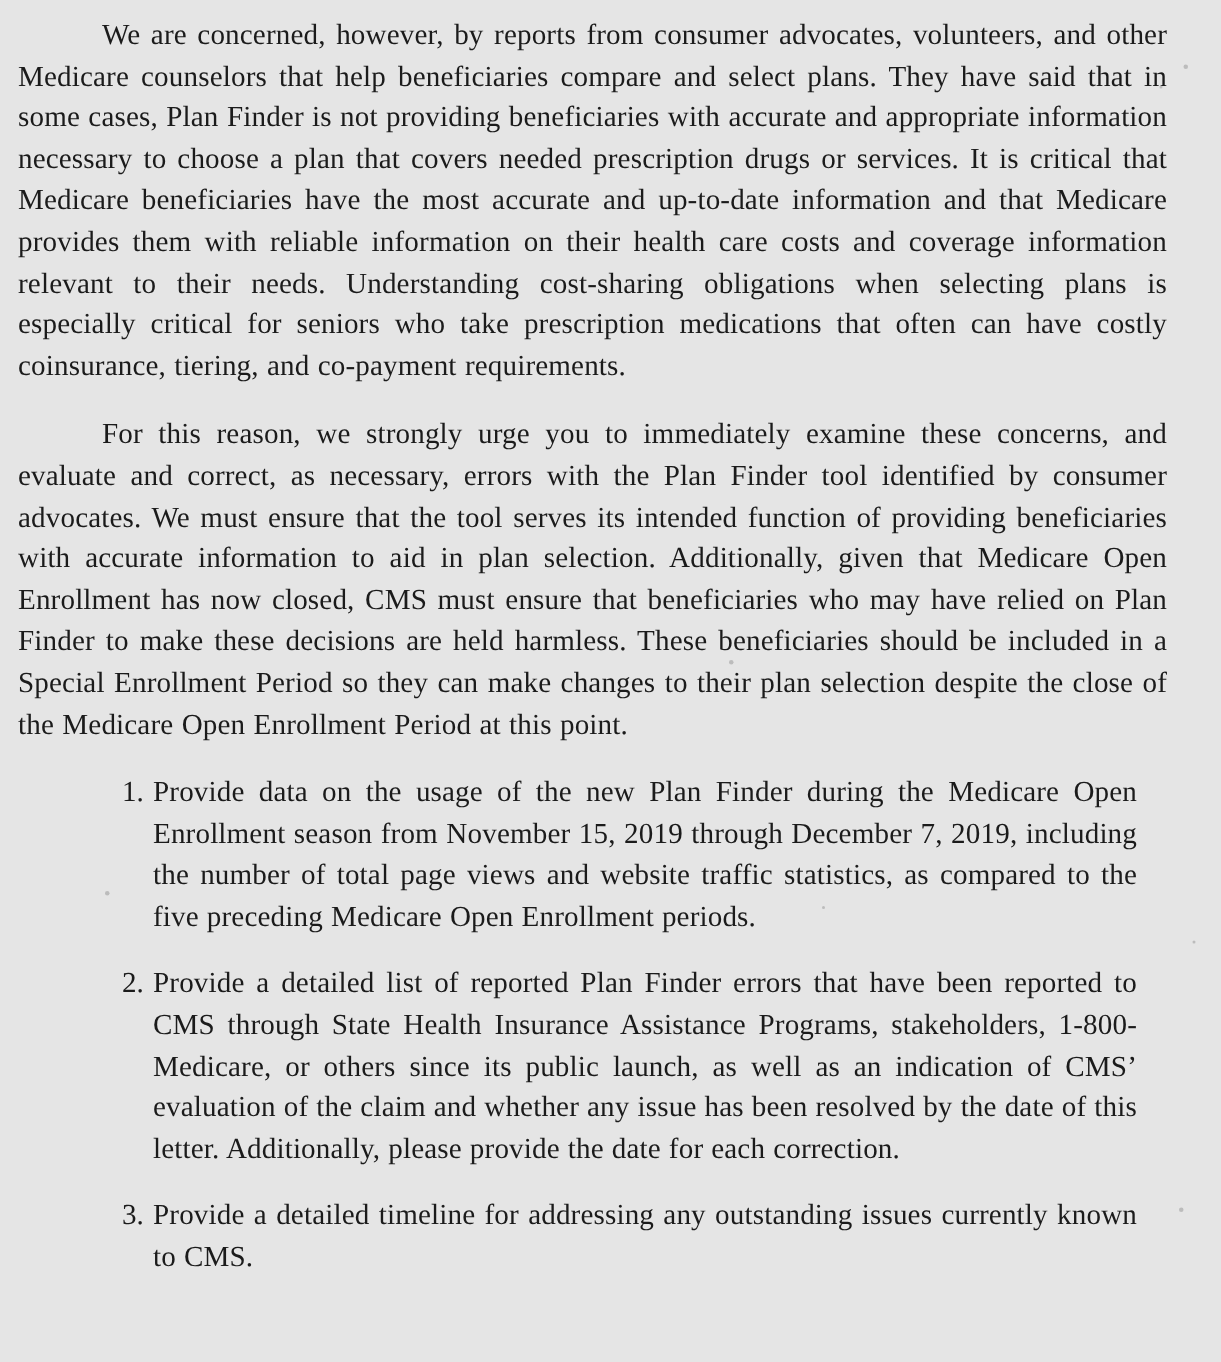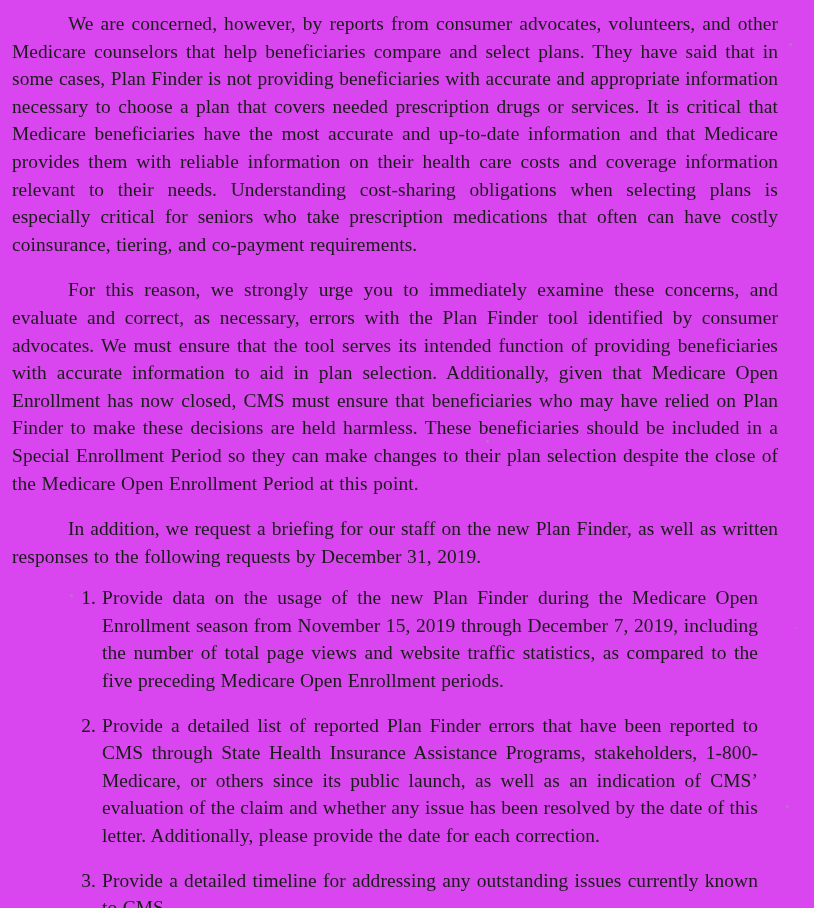--- a/index.html
+++ b/index.html
@@ -13,21 +13,21 @@
     font-family: "Liberation Serif", serif;
     color: #1b1b1b;
     overflow: hidden;
   }
   .page {
     position: relative;
     width: 814px;
     height: 908px;
     box-sizing: border-box;
     padding: 10px 36px 0 12px;
-    background: #d946ef;
+    background: #e5e5e5;
   }
   .para {
     font-size: 19.4px;
     line-height: 27.6px;
     text-align: justify;
     text-indent: 56px;
     margin: 0 0 18px 0;
     letter-spacing: 0.1px;
     word-spacing: 0.6px;
   }
@@ -65,21 +65,20 @@
     opacity: .55;
   }
 </style>
 </head>
 <body>
 
 <div class="page">
 
   <p class="para">We are concerned, however, by reports from consumer advocates, volunteers, and other Medicare counselors that help beneficiaries compare and select plans.  They have said that in some cases, Plan Finder is not providing beneficiaries with accurate and appropriate information necessary to choose a plan that covers needed prescription drugs or services.  It is critical that Medicare beneficiaries have the most accurate and up-to-date information and that Medicare provides them with reliable information on their health care costs and coverage information relevant to their needs.  Understanding cost-sharing obligations when selecting plans is especially critical for seniors who take prescription medications that often can have costly coinsurance, tiering, and co-payment requirements.</p>
   <p class="para">For this reason, we strongly urge you to immediately examine these concerns, and evaluate and correct, as necessary, errors with the Plan Finder tool identified by consumer advocates.  We must ensure that the tool serves its intended function of providing beneficiaries with accurate information to aid in plan selection.  Additionally, given that Medicare Open Enrollment has now closed, CMS must ensure that beneficiaries who may have relied on Plan Finder to make these decisions are held harmless.  These beneficiaries should be included in a Special Enrollment Period so they can make changes to their plan selection despite the close of the Medicare Open Enrollment Period at this point.</p>
-  <p class="para last-before-list">In addition, we request a briefing for our staff on the new Plan Finder, as well as written responses to the following requests by December 31, 2019.</p>
 
   <ol class="requests">
     <li>
       <span class="num">1.</span>
       <span>Provide data on the usage of the new Plan Finder during the Medicare Open Enrollment season from November 15, 2019 through December 7, 2019, including the number of total page views and website traffic statistics, as compared to the five preceding Medicare Open Enrollment periods.</span>
     </li>
     <li>
       <span class="num">2.</span>
       <span>Provide a detailed list of reported Plan Finder errors that have been reported to CMS through State Health Insurance Assistance Programs, stakeholders, 1-800-Medicare, or others since its public launch, as well as an indication of CMS’ evaluation of the claim and whether any issue has been resolved by the date of this letter. Additionally, please provide the date for each correction.</span>
     </li>

